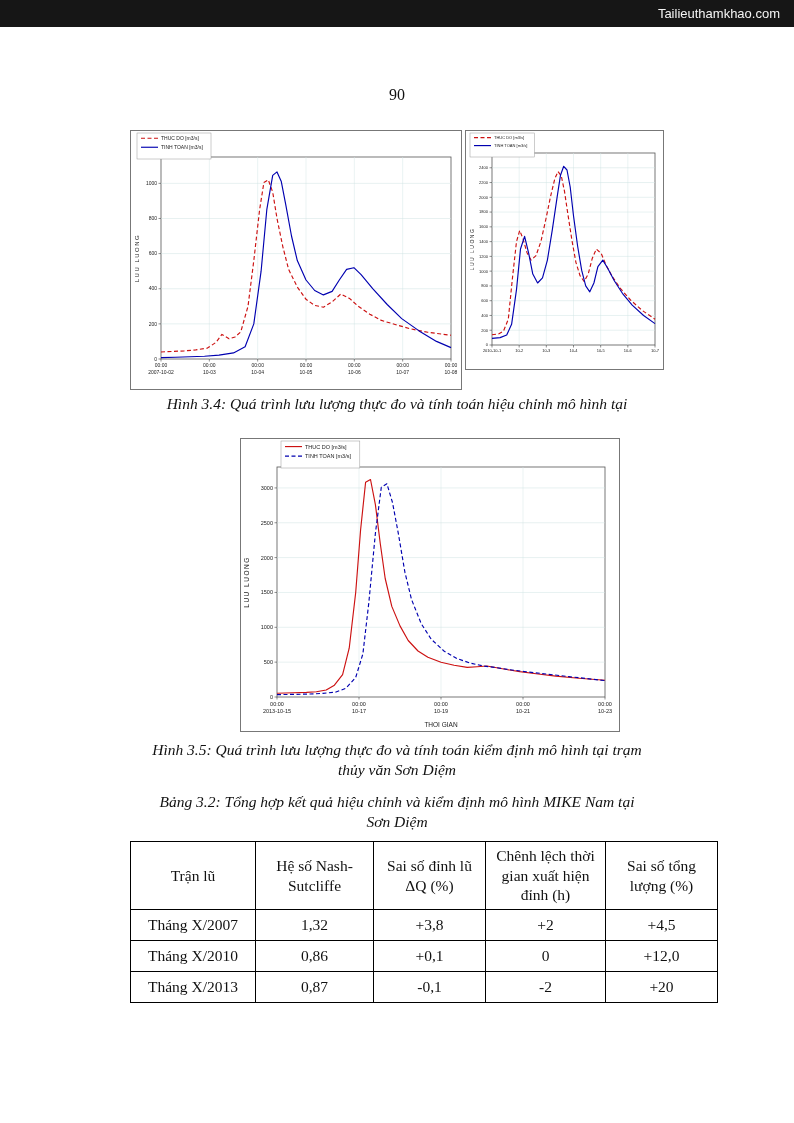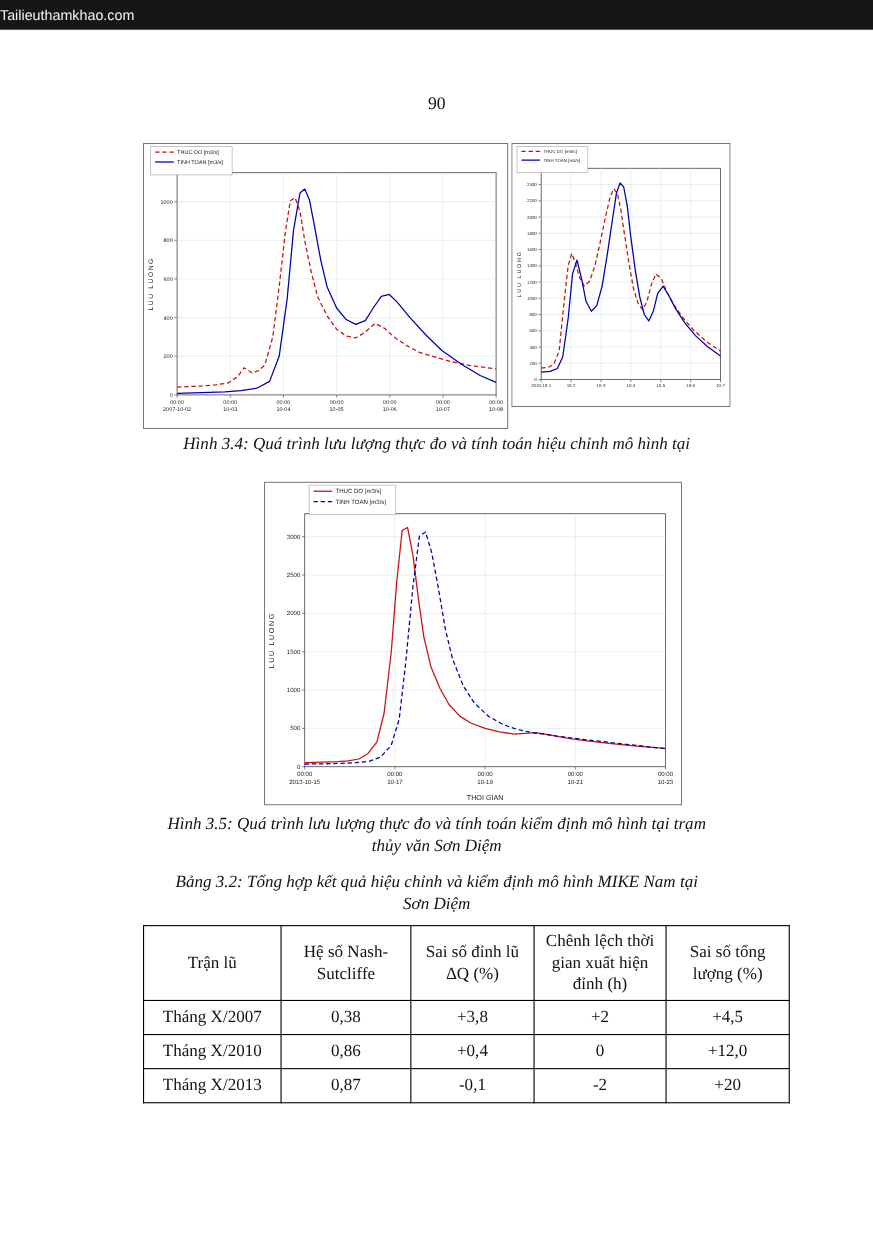--- a/index.html
+++ b/index.html
@@ -4,21 +4,21 @@
 <style>
   html,body { margin:0; padding:0; background:#e8e8e8; }
   .page {
     position:relative; width:794px; height:1123px; margin:0 auto;
     background:#ffffff; overflow:hidden;
     font-family:"Liberation Serif", serif; color:#111;
   }
   .topbar {
     position:absolute; top:0; left:0; width:794px; height:27px;
     background:#161616; box-sizing:border-box;
-    display:flex; align-items:center; 
+    display:flex; align-items:center; justify-content:flex-end;
     padding-right:14px;
     font-family:"Liberation Sans", sans-serif; font-size:13px; color:#f5f5f5;
   }
   .page-number {
     position:absolute; top:58px; left:0; width:794px;
     text-align:center; font-size:16px;margin-top:28px;
   }
   .figrow {
     position:absolute; left:130px; top:130px;
     display:flex; align-items:flex-start; gap:3px;
@@ -268,29 +268,29 @@
         <th>Trận lũ</th>
         <th>Hệ số Nash-Sutcliffe</th>
         <th>Sai số đỉnh lũ ΔQ (%)</th>
         <th>Chênh lệch thời gian xuất hiện đỉnh (h)</th>
         <th>Sai số tổng lượng (%)</th>
       </tr>
     </thead>
     <tbody>
       <tr>
         <td>Tháng X/2007</td>
-        <td>0,38</td>
+        <td>1,32</td>
         <td>+3,8</td>
         <td>+2</td>
         <td>+4,5</td>
       </tr>
       <tr>
         <td>Tháng X/2010</td>
         <td>0,86</td>
-        <td>+0,4</td>
+        <td>+0,1</td>
         <td>0</td>
         <td>+12,0</td>
       </tr>
       <tr>
         <td>Tháng X/2013</td>
         <td>0,87</td>
         <td>-0,1</td>
         <td>-2</td>
         <td>+20</td>
       </tr>

